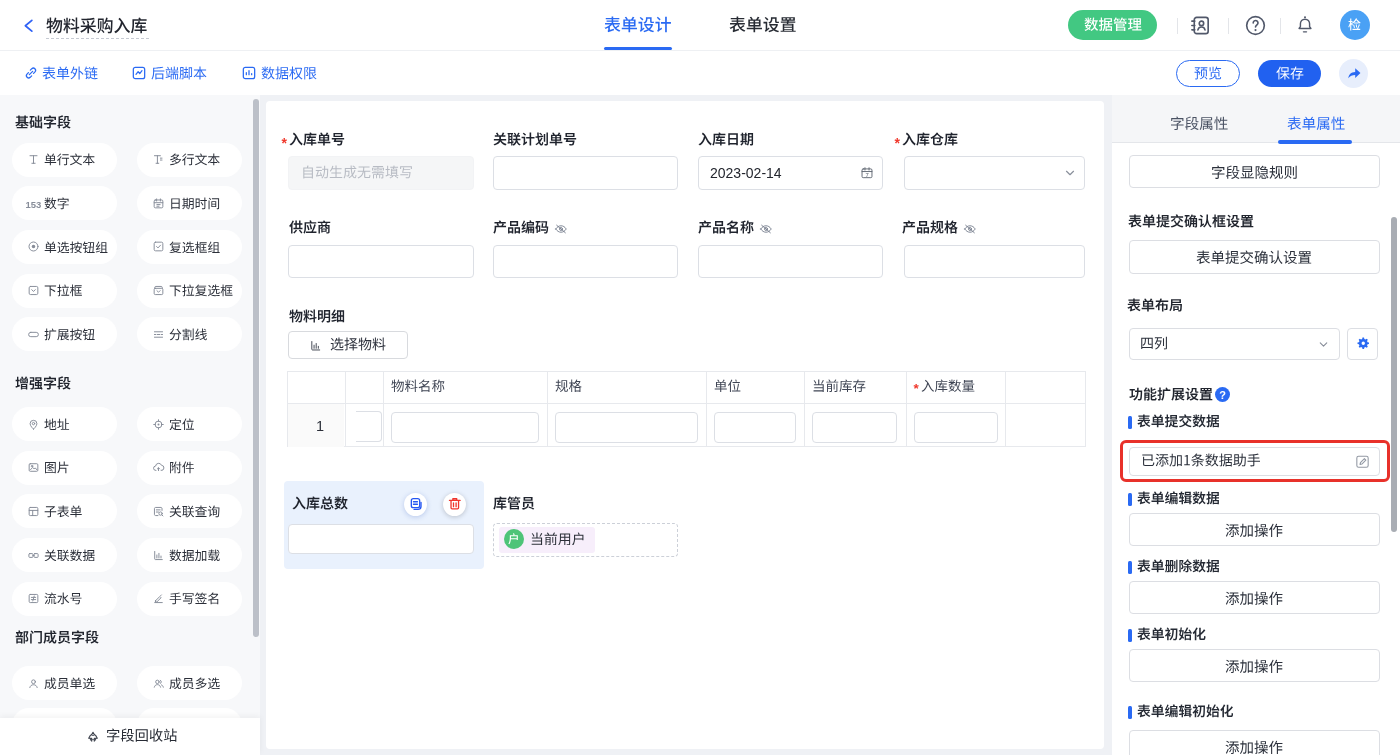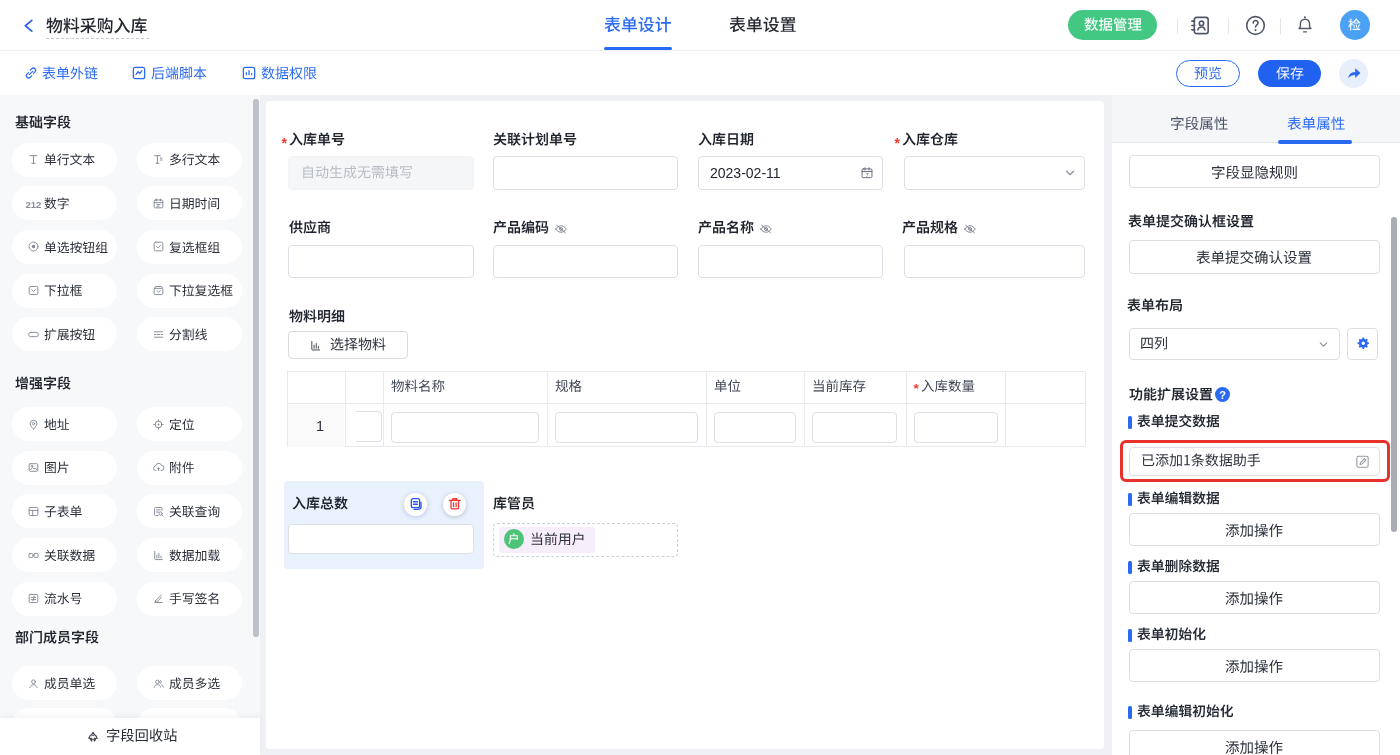--- a/index.html
+++ b/index.html
@@ -328,21 +328,21 @@
       <path d="M4.5 5h11M10 5v14M7.5 19h5M18.5 9.5h-3M18.5 13h-3"></path>
     </g>
   </svg>
 <svg style="position:absolute;left:169.0px;top:153.1px" width="51.2" height="12.8" viewBox="0 -880 4000 1000" fill="#2b2f39">
     <use href="#g400_591a" x="0"></use>
     <use href="#g400_884c" x="1000"></use>
     <use href="#g400_6587" x="2000"></use>
     <use href="#g400_672c" x="3000"></use>
   </svg>
 <div style="position:absolute;left:12px;top:186.2px;width:104.5px;height:34px;background:#fff;border-radius:17px;"></div>
-<span style="position:absolute;left:25.5px;top:199.7px;font-size:9.5px;color:#878d99;font-weight:700;line-height:1;">212</span>
+<span style="position:absolute;left:25.5px;top:199.7px;font-size:9.5px;color:#878d99;font-weight:700;line-height:1;">153</span>
 <svg style="position:absolute;left:44.0px;top:196.8px" width="25.6" height="12.8" viewBox="0 -880 2000 1000" fill="#2b2f39">
     <use href="#g400_6570" x="0"></use>
     <use href="#g400_5b57" x="1000"></use>
   </svg>
 <div style="position:absolute;left:137px;top:186.2px;width:104.5px;height:34px;background:#fff;border-radius:17px;"></div>
 <svg style="position:absolute;left:151.5px;top:196.7px;" width="13" height="13" viewBox="0 0 24 24" fill="none" stroke-linecap="round" stroke-linejoin="round">
     <g stroke="#878d99" stroke-width="1.8">
       <rect x="4" y="5.5" width="16" height="14.5" rx="2"></rect>
       <path d="M4 10.5h16M8.5 3.5v4M15.5 3.5v4M9 14l6-0M9 17h4"></path>
     </g>
@@ -667,21 +667,21 @@
     <use href="#g400_52a8" x="1000"></use>
     <use href="#g400_751f" x="2000"></use>
     <use href="#g400_6210" x="3000"></use>
     <use href="#g400_65e0" x="4000"></use>
     <use href="#g400_9700" x="5000"></use>
     <use href="#g400_586b" x="6000"></use>
     <use href="#g400_5199" x="7000"></use>
   </svg>
 <div style="position:absolute;left:493.3px;top:156px;width:184.5px;height:34px;background:#fff;border:1px solid #dcdfe5;border-radius:4px;box-sizing:border-box;"></div>
 <div style="position:absolute;left:697.5px;top:156px;width:185.5px;height:34px;background:#fff;border:1px solid #dcdfe5;border-radius:4px;box-sizing:border-box;"></div>
-<span style="position:absolute;left:710px;top:166px;font-size:14px;color:#23262e;font-weight:400;line-height:1;">2023-02-11</span>
+<span style="position:absolute;left:710px;top:166px;font-size:14px;color:#23262e;font-weight:400;line-height:1;">2023-02-14</span>
 <svg style="position:absolute;left:859.5px;top:166px;" width="14" height="14" viewBox="0 0 24 24" fill="none" stroke-linecap="round" stroke-linejoin="round">
     <g stroke="#5d6470" stroke-width="1.6">
       <rect x="3.5" y="5" width="17" height="15" rx="2"></rect>
       <path d="M3.5 9.5h17M8.5 3v4M15.5 3v4"></path>
     </g>
     <text x="12" y="18" font-size="10" fill="#5d6470" text-anchor="middle" stroke="none">7</text>
   </svg>
 <div style="position:absolute;left:903.5px;top:156px;width:181.5px;height:34px;background:#fff;border:1px solid #dcdfe5;border-radius:4px;box-sizing:border-box;"></div>
 <svg style="position:absolute;left:1062.5px;top:166px;" width="14" height="14" viewBox="0 0 24 24" fill="none" stroke-linecap="round" stroke-linejoin="round">
     <path d="M6 9l6 6 6-6" stroke="#8a909c" stroke-width="2"></path>

